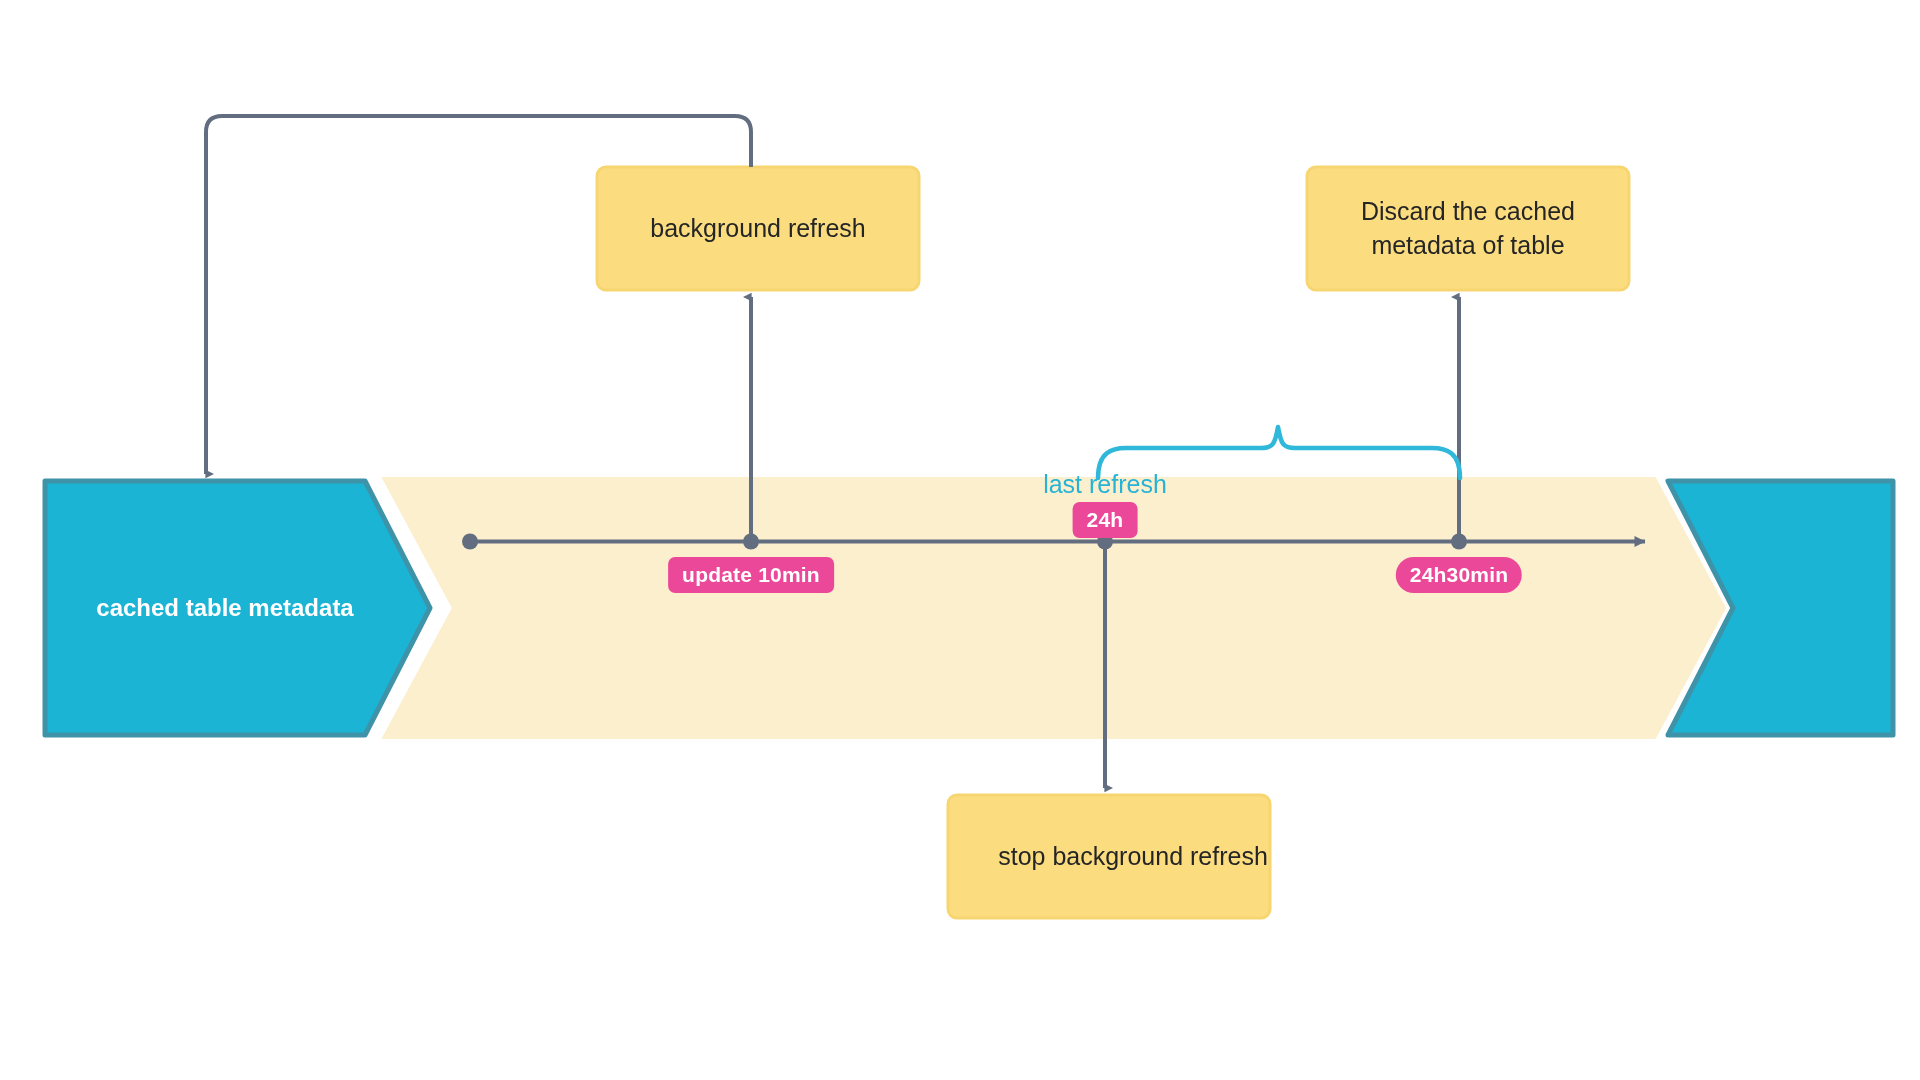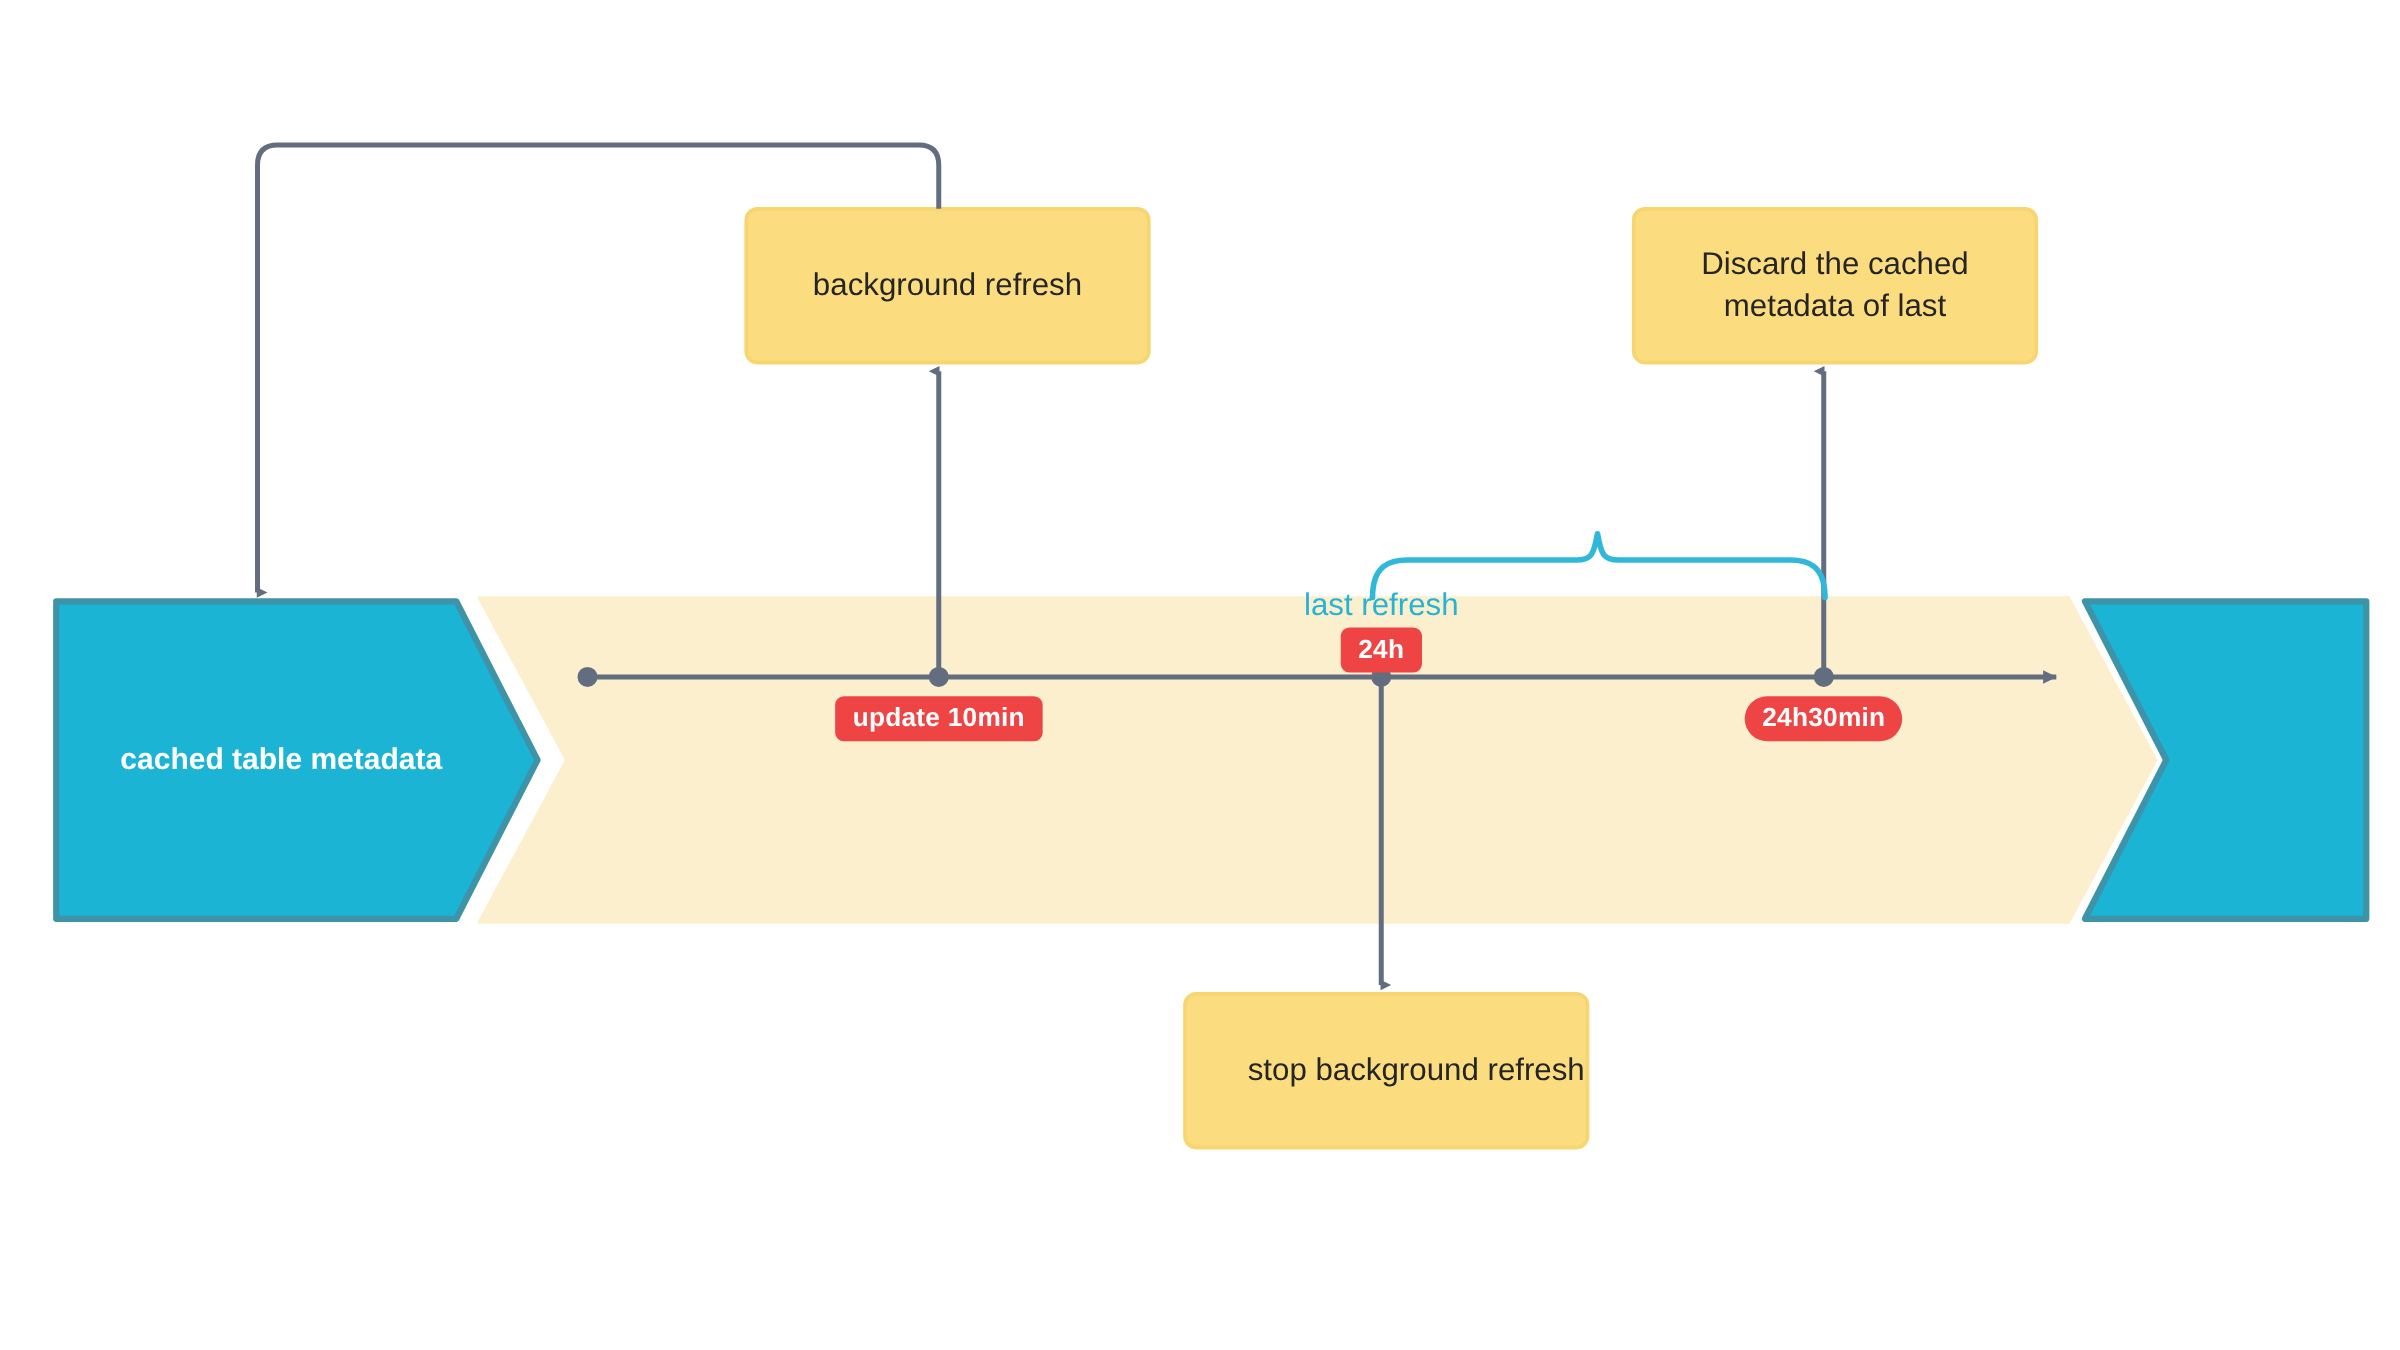--- a/index.html
+++ b/index.html
@@ -45,21 +45,21 @@
     font-weight: 700;
   }
   .box-label {
     color: #252525;
     font-size: 25px;
     font-weight: 400;
     line-height: 1.35;
   }
   .badge {
     position: absolute;
-    background: #ef4444;
+    background: #ec4899;
     color: #ffffff;
     font-size: 21px;
     font-weight: 700;
     border-radius: 7px;
     padding: 6px 14px 7px 14px;
     line-height: 1.1;
     white-space: nowrap;
     transform: translateX(-50%);
     letter-spacing: 0.2px;
   }
@@ -128,21 +128,21 @@
     <span>cached table metadata</span>
   </div>
 
 
   <div class="node-label box-label" style="left:597px; top:167px; width:322px; height:123px;align-items:center;">
     <span>background refresh</span>
   </div>
 
   <div class="node-label box-label" style="left:1307px; top:167px; width:322px; height:123px;">
     <span>Discard the cached
-metadata of last</span>
+metadata of table</span>
   </div>
 
   <div class="node-label box-label" style="left:948px; top:795px; width:370px; height:123px;">
     <span>stop background refresh</span>
   </div>
 
   <div class="badge" style="left:751px; top:557px;">update 10min</div>
 
   <div class="badge" style="left:1105px; top:502px;">24h</div>
 

